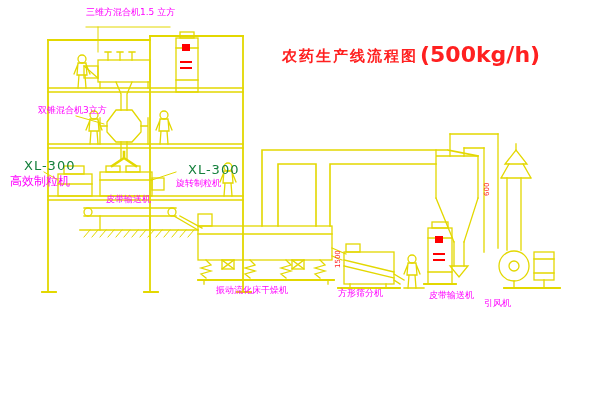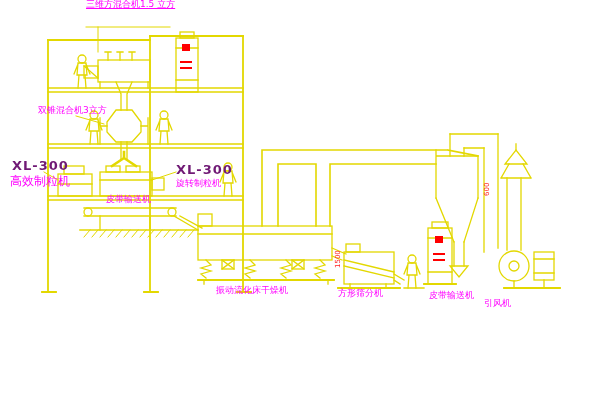--- a/index.html
+++ b/index.html
@@ -4,21 +4,21 @@
 <style>
   html,body{margin:0;padding:0;background:#fff;}
   .canvas{
     position:relative;width:600px;height:403px;background:#ffffff;
     overflow:hidden;font-family:"DejaVu Sans",sans-serif;
   }
   .canvas svg{position:absolute;left:0;top:0;}
   .lbl{position:absolute;color:#ff00ff;white-space:nowrap;line-height:1;}
   .lbl-s{font-size:9px;}
   .lbl-xs{font-size:12px;}
-  .model{font-size:13px;font-weight:bold;letter-spacing:1px;color:#701a75;}
+  .model{font-size:13px;font-weight:normal;letter-spacing:1px;color:#15803d;margin-left:12px;}
   .dim{
     position:absolute;color:#ff2020;font-size:7px;white-space:nowrap;
     transform:rotate(-90deg);transform-origin:left top;
   }
   .title{
     position:absolute;left:282px;top:44px;display:flex;align-items:flex-end;
     color:#ff2020;
   }
   .title-main{font-size:15px;font-weight:bold;letter-spacing:2px;}
   .title-cap{font-size:22px;font-weight:bold;margin-left:2px;line-height:1;}
@@ -166,22 +166,26 @@
     </g>
 
     <g stroke-width="1">
       <path d="M86,27 H170 M98,27 V52"></path>
       <path d="M76,116 L104,124"></path>
       <path d="M44,172 L58,180"></path>
       <path d="M176,172 L152,180"></path>
     </g>
   </svg>
 
-
-  <div class="lbl lbl-s" style="left:86px;top:0;text-decoration:underline;">三维方混合机1.5 立方</div>
+  <div class="title">
+    <span class="title-main">农药生产线流程图</span>
+    <span class="title-cap">(500kg/h)</span>
+  </div>
+
+  <div class="lbl lbl-s" style="left:86px;top:8px;">三维方混合机1.5 立方</div>
 
   <div class="lbl lbl-s" style="left:38px;top:106px;">双锥混合机3立方</div>
 
   <div class="model" style="position:absolute;left:12px;top:158px;">XL-300</div>
   <div class="lbl lbl-xs" style="left:10px;top:175px;">高效制粒机</div>
 
   <div class="model" style="position:absolute;left:176px;top:162px;">XL-300</div>
   <div class="lbl lbl-s" style="left:176px;top:179px;">旋转制粒机</div>
 
   <div class="lbl lbl-s" style="left:106px;top:196px;font-family:Liberation Mono, monospace;">皮带输送机</div>

